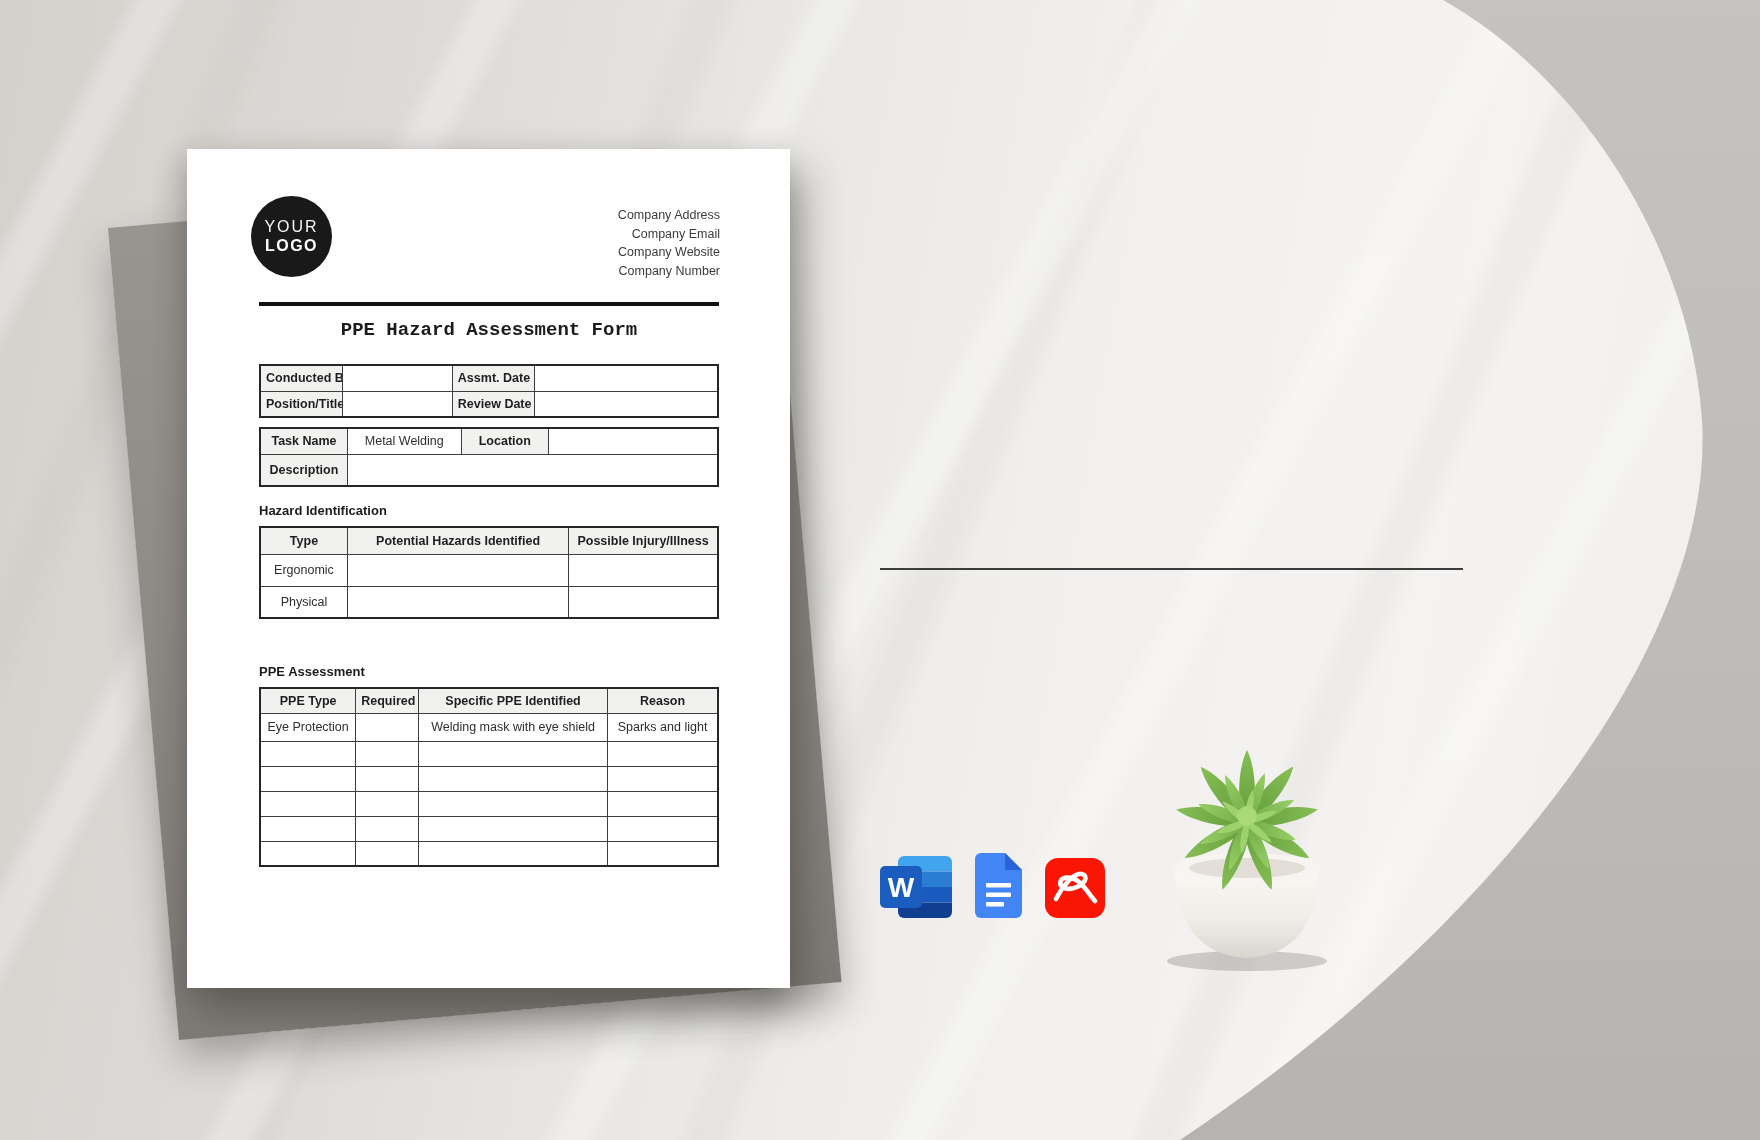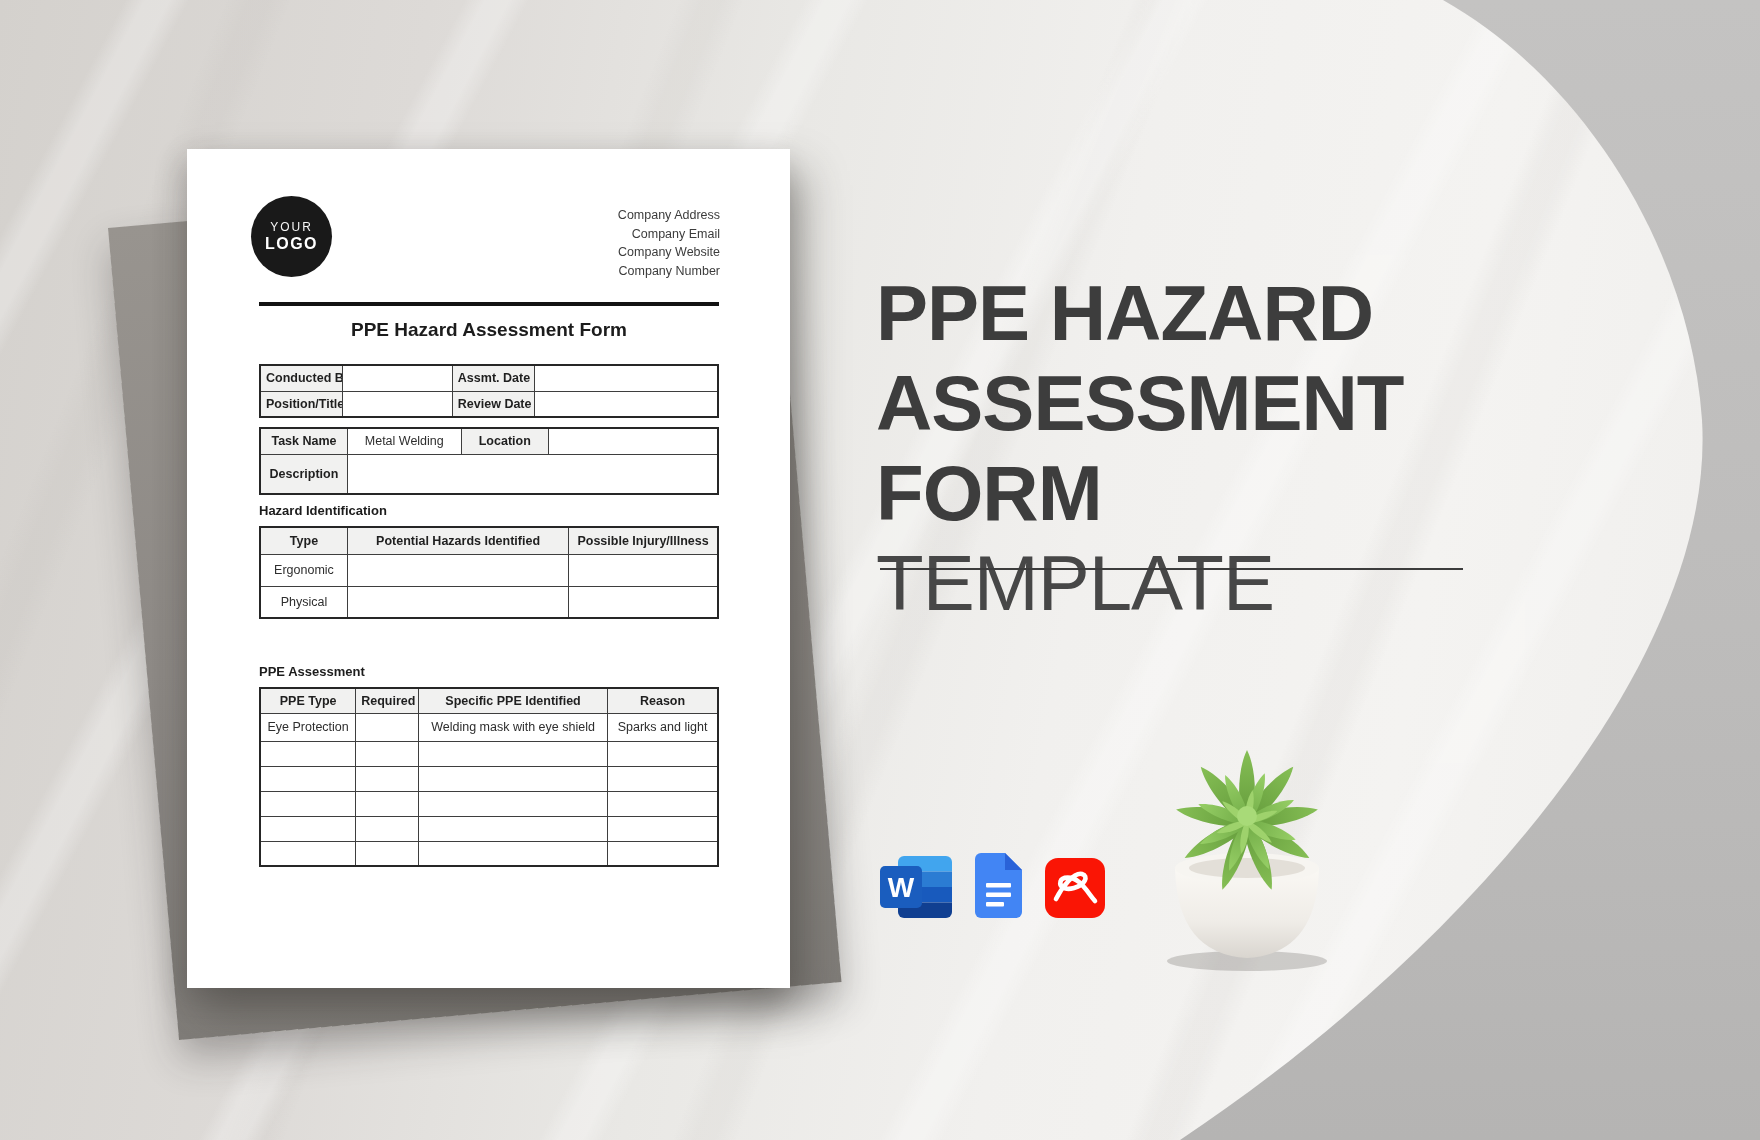--- a/index.html
+++ b/index.html
@@ -36,43 +36,43 @@
   
   .paper{
     position:absolute; left:187px; top:149px; width:603px; height:839px;
     background:#ffffff;
     box-shadow:14px 22px 40px rgba(55,52,48,.38), -6px 10px 26px rgba(55,52,48,.20);
   }
   .logo{
     position:absolute; left:64px; top:47px; width:81px; height:81px; border-radius:50%;
     background:#191919; display:flex; flex-direction:column; align-items:center; justify-content:center;
   }
-  .logo .l1{ color:#f5f5f5; font-size:12px; letter-spacing:2px; font-weight:400; }
+  .logo .l1{ color:#f5f5f5; font-size:16px; letter-spacing:2px; font-weight:400; }
   .logo .l2{ color:#ffffff; font-size:16px; letter-spacing:1.5px; font-weight:bold; margin-top:1px; }
   .company{
     position:absolute; right:70px; top:57px; text-align:right;
     font-size:12.5px; line-height:18.6px; color:#3c3c3c;
   }
   .rule{ position:absolute; left:72px; width:460px; top:153px; height:4px; background:#121212; }
   .doc-title{
     position:absolute; left:72px; width:460px; top:170px; text-align:center;
-    font-size:19px; font-weight:bold; color:#1c1c1c;
+    font-size:19px; font-weight:bold; color:#1c1c1c;font-family:Liberation Mono, monospace;
   }
   table.t{
     position:absolute; left:72px; width:460px; border-collapse:collapse;
     table-layout:fixed; font-size:12.5px; color:#2e2e2e; border:2px solid #262626;
   }
   table.t td{
     border:1.5px solid #3e3e3e; padding:0 5px; text-align:center; vertical-align:middle; background:#fff;
     overflow:hidden; white-space:nowrap;
   }
   table.t td.lbl{ background:#f1f1f0; font-weight:bold; color:#1f1f1f; }
   td.left{ text-align:left; padding-left:8px;margin-left:21px; }
   .t1{ top:215px; } .t1 tr{ height:26px; }
-  .t2{ top:278px; } .t2 tr.r1{ height:26px; } .t2 tr.r2{ height:40px; }
+  .t2{ top:278px; } .t2 tr.r1{ height:26px; } .t2 tr.r2{ height:32px; }
   .t3{ top:377px; } .t3 tr.hd{ height:27px; } .t3 tr.bd{ height:32px; }
   .t4{ top:538px; } .t4 tr.hd{ height:25px; } .t4 tr.r1{ height:28px; } .t4 tr.emp{ height:25px; }
   .sec{ position:absolute; left:72px; font-size:13px; font-weight:bold; color:#1c1c1c; }
   .sec1{ top:354px; } .sec2{ top:515px; }
 
   
   .hero-title{
     position:absolute; left:876px; top:268px; width:640px;
     font-size:78px; line-height:90px; font-weight:bold; letter-spacing:-1px; color:#3d3d3d;
   }
@@ -235,25 +235,20 @@
       <tr class="emp">
             <td></td>
             <td></td>
             <td></td>
             <td></td>
           </tr>
     </tbody>
       </table>
   </div>
 
-  <div class="hero-title">
-    <div>PPE HAZARD</div>
-    <div>ASSESSMENT</div>
-    <div><span>FORM</span> <span class="light">TEMPLATE</span></div>
-  </div>
 
   <div class="divider"></div>
 
 
   <div class="formats">
 
     <svg class="fmt" width="72" height="62" viewBox="0 0 72 62">
       <defs>
         <clipPath id="wdoc">
             <rect x="18" y="0" width="54" height="62" rx="6"></rect>

